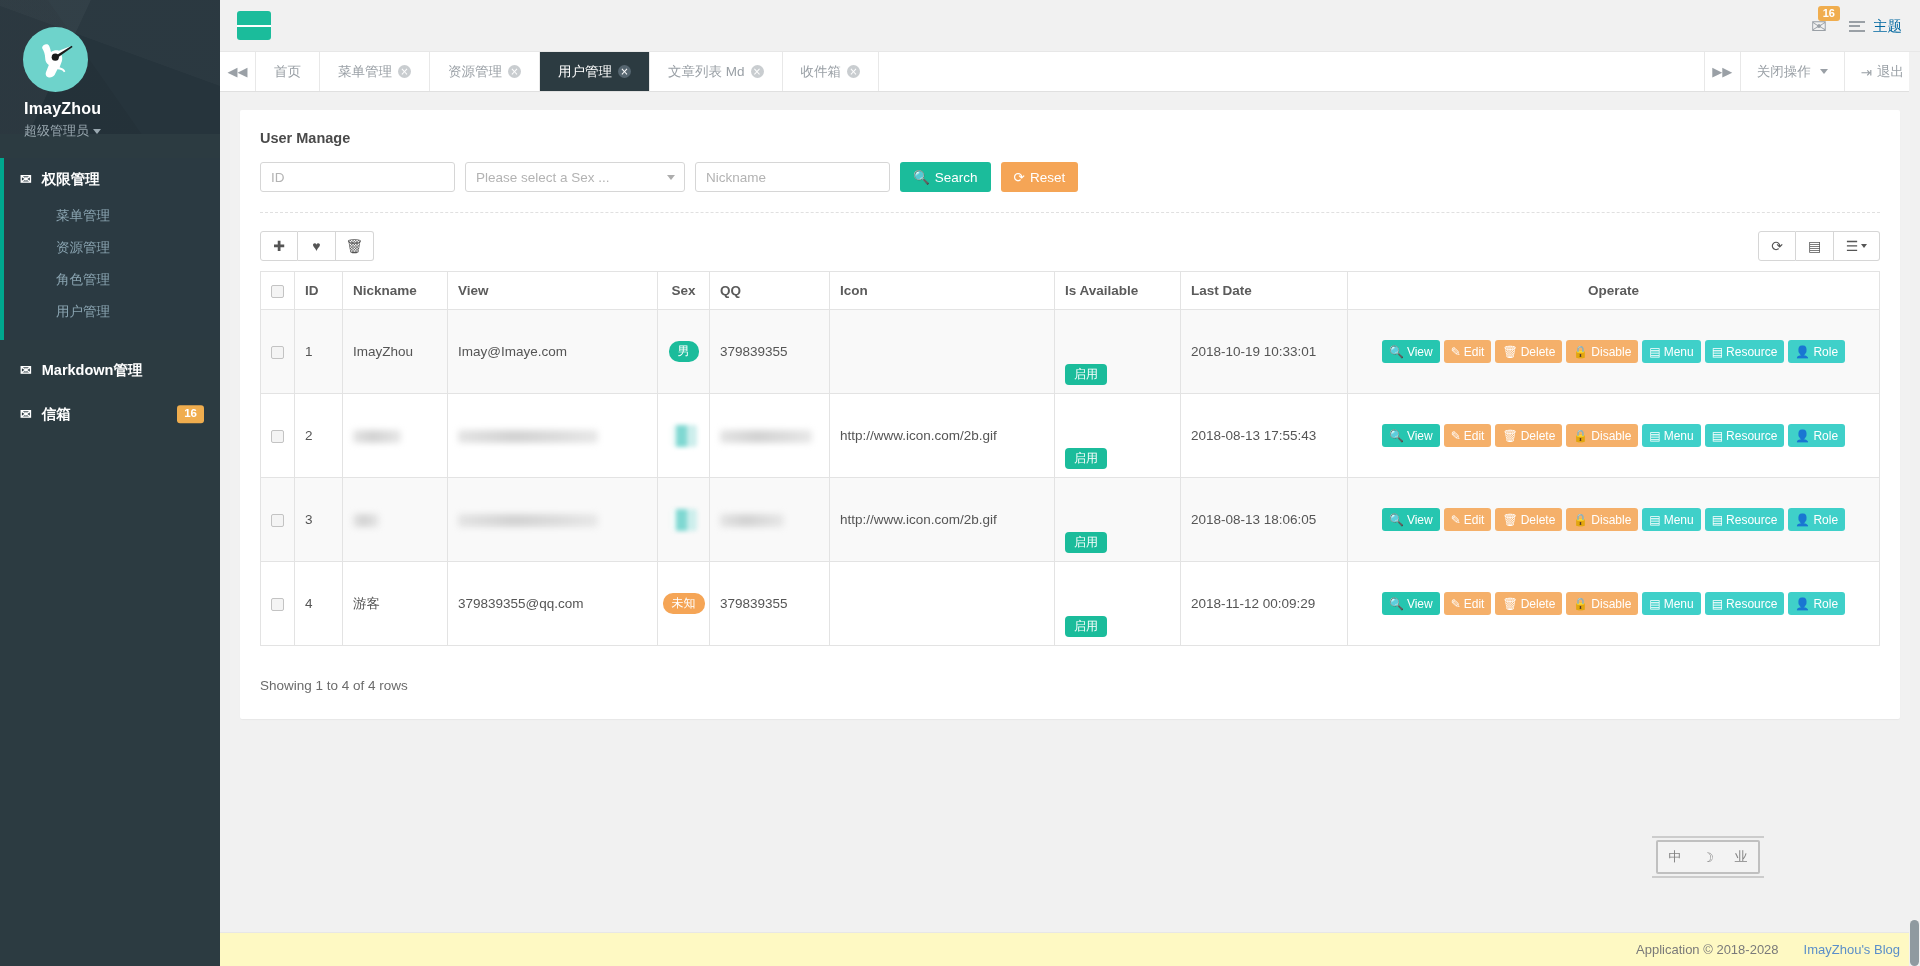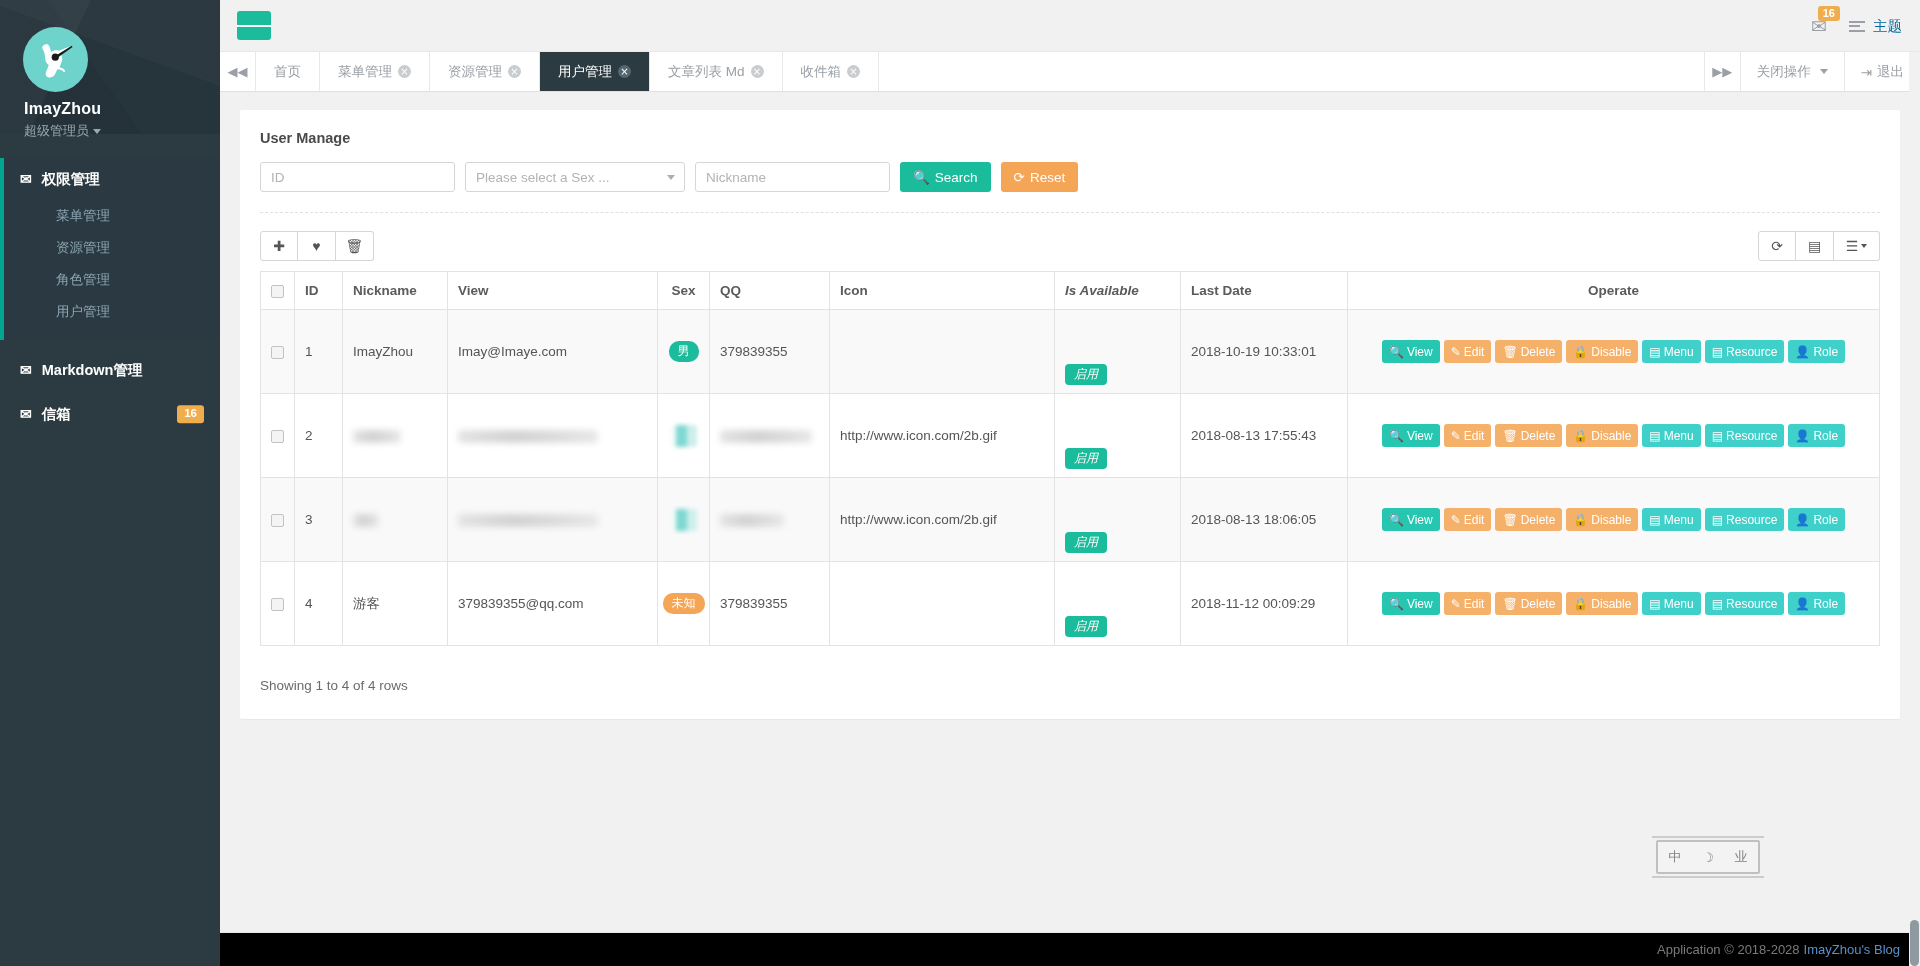--- a/index.html
+++ b/index.html
@@ -229,21 +229,21 @@
     overflow: hidden; white-space: nowrap;
   }
   table.grid tr.alt td { background: #f9f9f9; }
   .c-chk   { width: 34px; text-align: center !important; padding-left:0 !important; padding-right:0 !important;}
   .c-id    { width: 48px; }
   .c-nick  { width: 105px; }
   .c-email { width: 210px; }
   .c-sex   { width: 52px; text-align: center !important; padding-left:0 !important; padding-right:0 !important;}
   .c-qq    { width: 120px; }
   .c-icon  { width: 225px; }
-  .c-avail { width: 126px; text-align: left; font-style: italic; }
+  .c-avail { width: 126px; text-align: left; }
   .c-date  { width: 167px; }
   .c-op    { text-align: center !important; }
   .chk {
     width: 13px; height: 13px; border: 1px solid #c3c3c3; border-radius: 2px;
     background: #f4f4f4; display: inline-block; vertical-align: middle; cursor: pointer;
   }
   .pill {
     display: inline-block; border-radius: 10px; color: #fff;
     font-size: 12px; padding: 3px 9px; line-height: 1.25;
   }
@@ -271,23 +271,23 @@
   }
   .blur-teal {
     display:inline-block; width:26px; height:22px; vertical-align: middle;
     background: linear-gradient(90deg,#f2fbfa 0 18%,#7fd8d2 18% 62%,#cdeeec 62% 100%);
     filter: blur(2.2px); border-radius:3px;
   }
 
   
   .footer {
     position: absolute; left: 0; right: 0; bottom: 0; height: 34px;
-    background: #000000; border-top: 1px solid #e7e7e7;
+    background: #fef9c3; border-top: 1px solid #e7e7e7;
     display: flex; align-items: center; justify-content: flex-end;
-    padding-right: 20px; font-size: 13px; color: #7a7a7a;
+    padding-right: 20px; font-size: 13px; color: #7a7a7a; gap: 21px;
   }
   .footer a { color: #5b8fc9; text-decoration: none; margin-left: 4px; }
 
   
   .ime {
     position: absolute; right: 160px; bottom: 92px;
     width: 104px; height: 34px;
     border: 2px solid #b6b6b6; border-radius: 2px;
     background: #f4f4f4;
     display: flex; align-items: center; justify-content: space-around;

